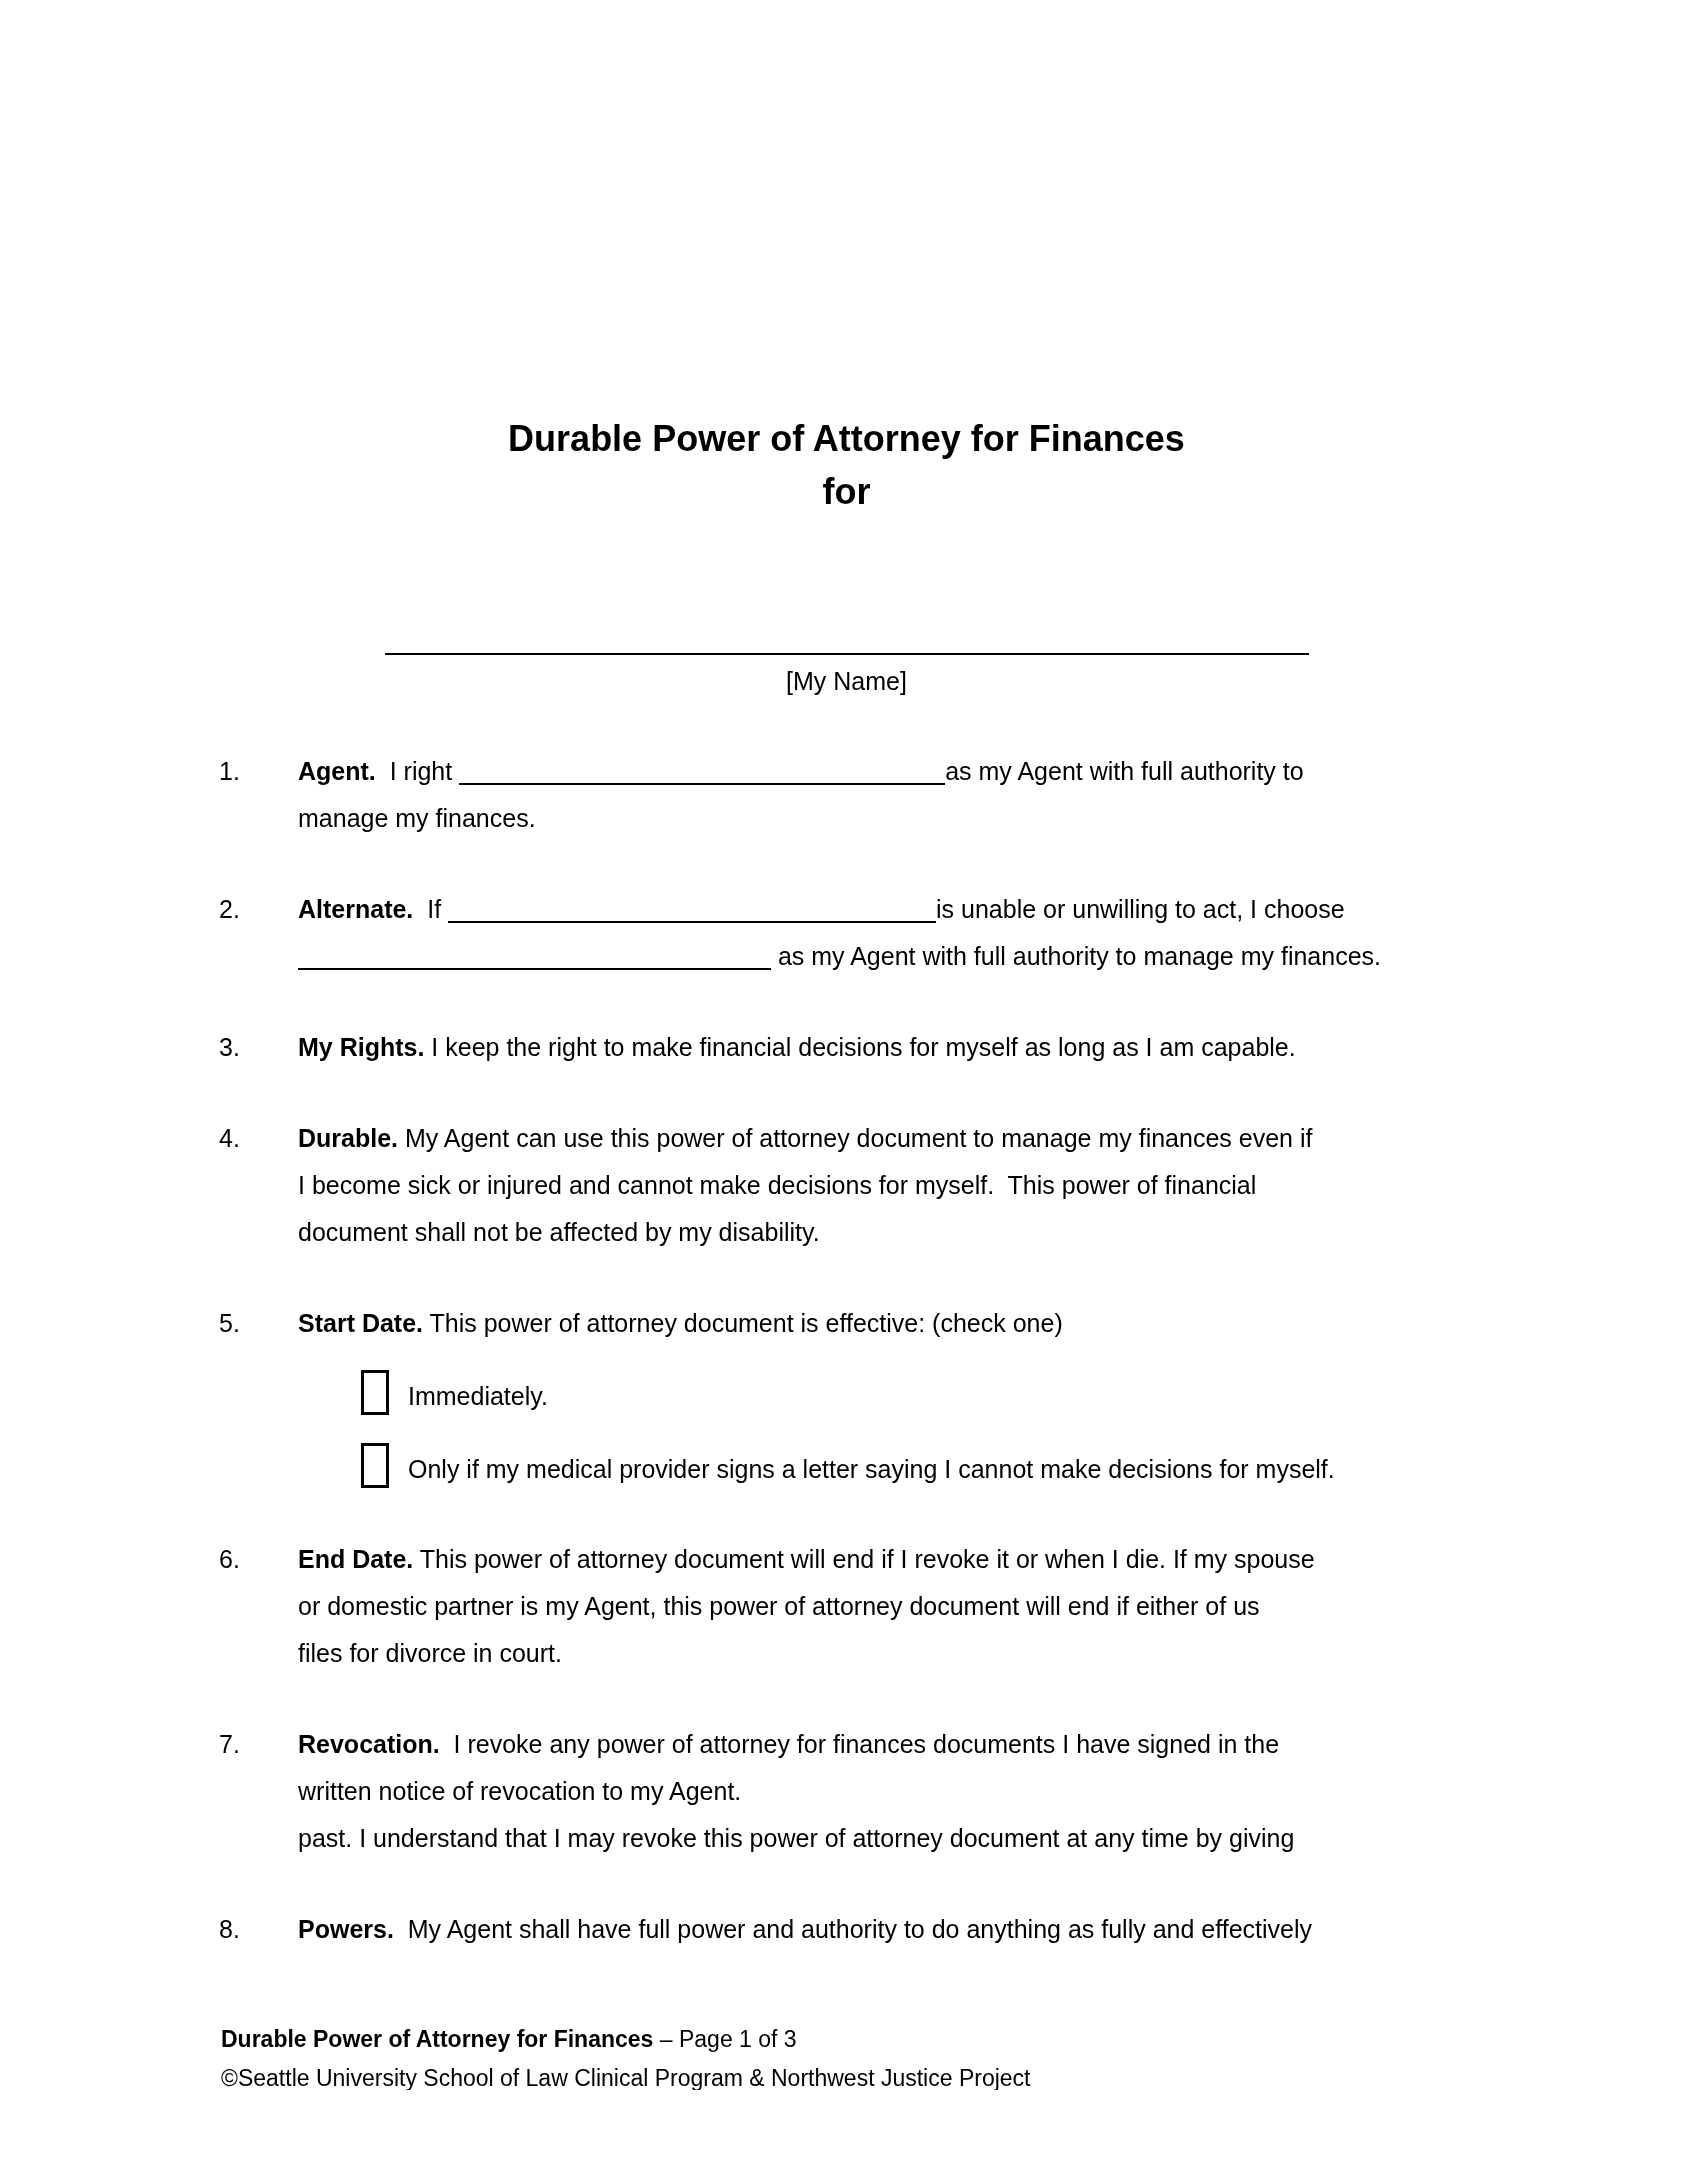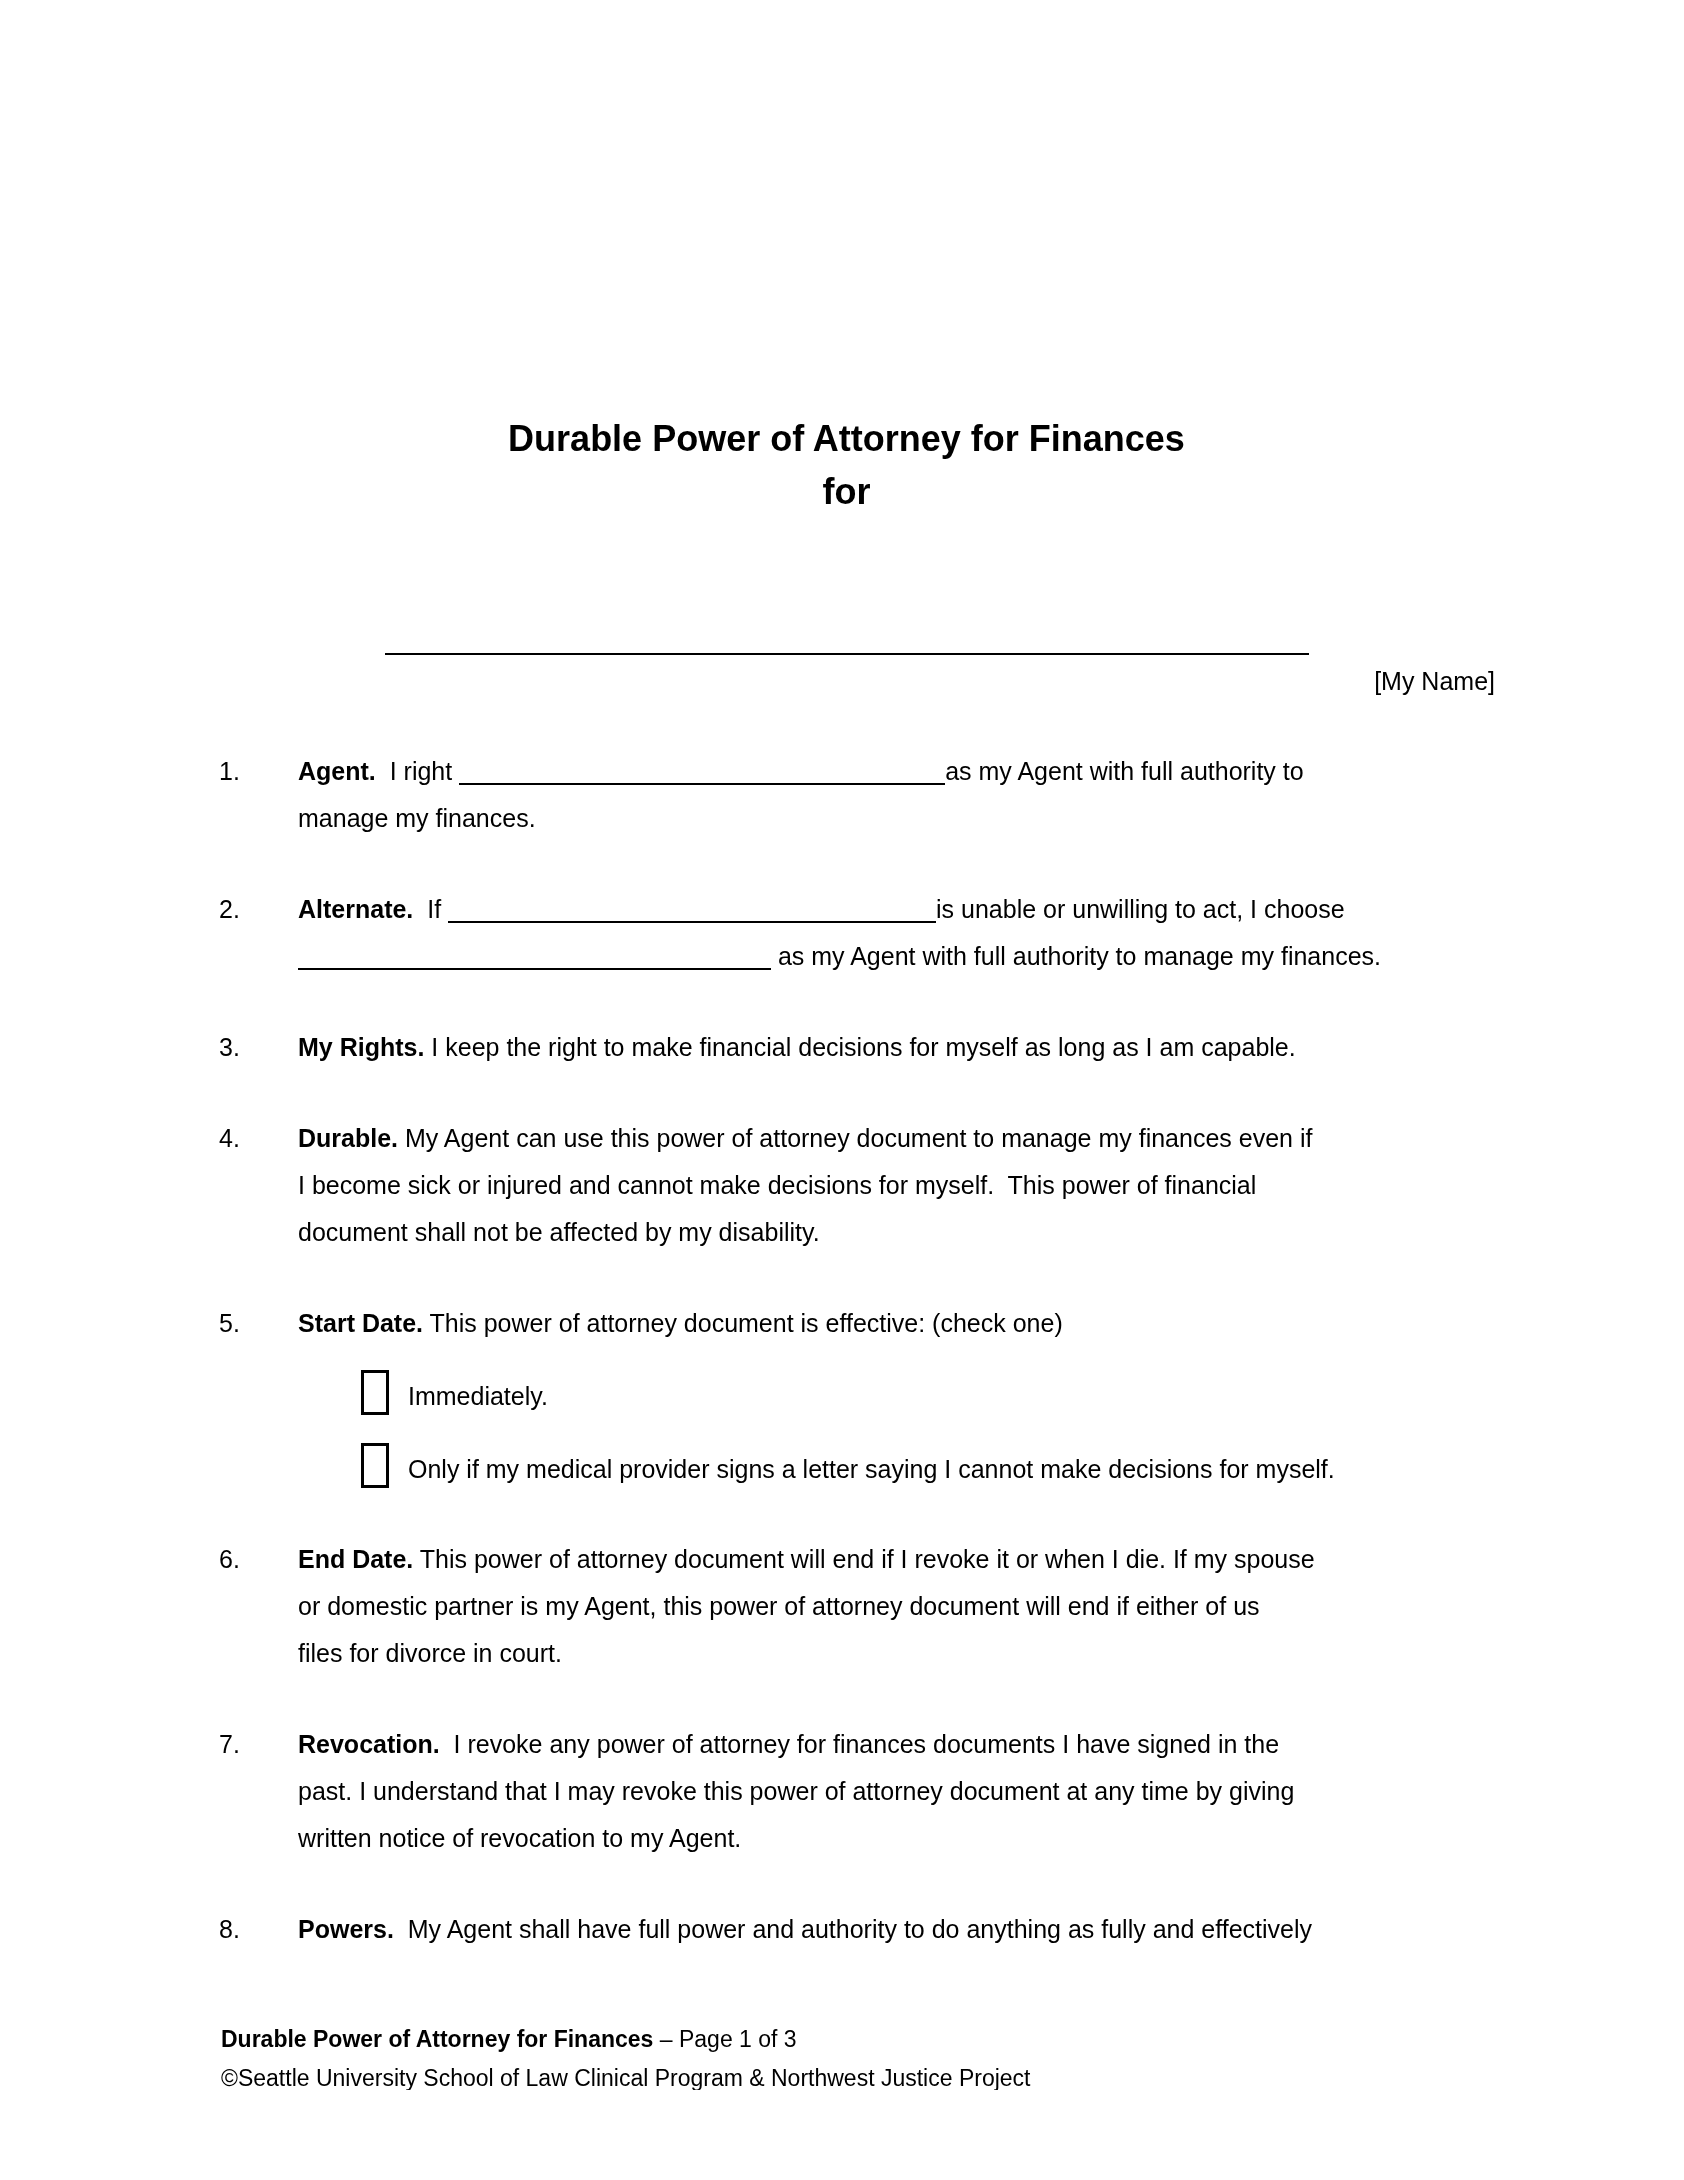--- a/index.html
+++ b/index.html
@@ -4,21 +4,21 @@
 <style>
   html,body{margin:0;padding:0;background:#ffffff;}
   .page{
     width:1685px;height:2090px;position:relative;background:#fff;color:#000;
     font-family:"Liberation Sans","DejaVu Sans",sans-serif;
     font-size:25px;line-height:47px;
     box-sizing:border-box;padding:412px 190px 0 198px;overflow:hidden;
   }
   .title{font-size:36px;line-height:53px;font-weight:700;text-align:center;margin:0;}
   .name-line{width:924px;margin:135px auto 0;border-bottom:2.6px solid #000;height:0;}
-  .name-caption{text-align:right;line-height:39px;margin-top:6.8px;}
+  .name-caption{text-align:center;line-height:39px;margin-top:6.8px;}
   .items{margin-top:47px;}
   .item{display:flex;margin-bottom:44px;padding-left:21px;}
   .num{width:79px;flex:none;}
   .content{flex:1;min-width:0;}
   .line{white-space:pre-wrap;}
   .b{font-weight:700;}
   .blank{display:inline-block;border-bottom:2.6px solid #000;height:25.6px;vertical-align:-5.1px;}
   .option{margin-top:23px;padding-left:63px;}
   .checkbox{display:inline-block;width:22px;height:39px;border:3.4px solid #000;margin-right:19px;vertical-align:-10.2px;background:#fff;}
   .opt-label{white-space:pre-wrap;}
@@ -79,22 +79,22 @@
         <div class="content">
           <div class="line"><span class="b">End Date.</span><span> This power of attorney document will end if I revoke it or when I die. If my spouse</span></div>
           <div class="line"><span>or domestic partner is my Agent, this power of attorney document will end if either of us</span></div>
           <div class="line"><span>files for divorce in court.</span></div>
         </div>
       </div>
       <div class="item">
         <div class="num">7.</div>
         <div class="content">
           <div class="line"><span class="b">Revocation.</span><span>  I revoke any power of attorney for finances documents I have signed in the</span></div>
+          <div class="line"><span>written notice of revocation to my Agent.</span></div>
           <div class="line"><span>past. I understand that I may revoke this power of attorney document at any time by giving</span></div>
-          <div class="line"><span>written notice of revocation to my Agent.</span></div>
         </div>
       </div>
       <div class="item">
         <div class="num">8.</div>
         <div class="content">
           <div class="line"><span class="b">Powers.</span><span>  My Agent shall have full power and authority to do anything as fully and effectively</span></div>
         </div>
       </div>
     </div>
 

